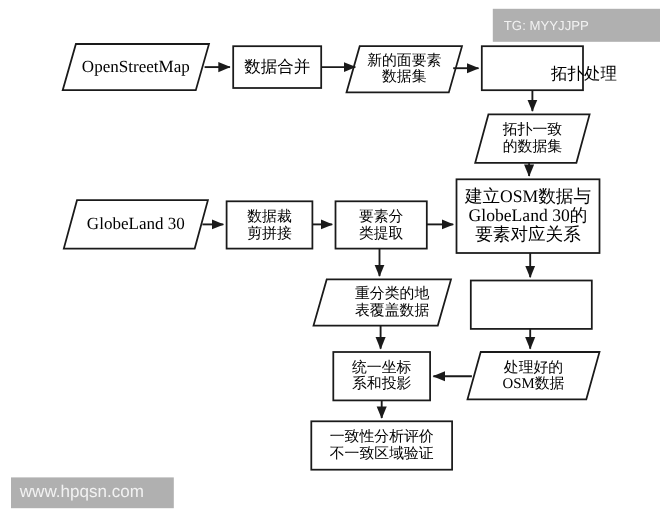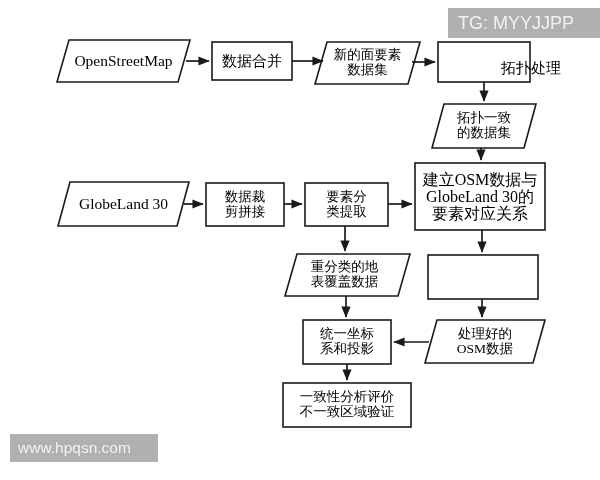--- a/index.html
+++ b/index.html
@@ -67,21 +67,21 @@
     font-family: "Liberation Sans", "DejaVu Sans", sans-serif;
     display: flex;
     align-items: center;
     justify-content: flex-start;
   }
   #wm-top {
     right: 0;
     top: 8px;
     width: 152px;
     height: 30px;
-    font-size: 18px;
+    font-size: 12px;
     padding-left: 10px;
     box-sizing: border-box;
   }
   #wm-bottom {
     left: 10px;
     bottom: 18px;
     width: 148px;
     height: 28px;
     font-size: 15.5px;
     padding-left: 8px;
@@ -157,21 +157,21 @@
   <div class="node-label lbl-cn-sm" style="left:206px; top:183px; width:78px; height:43px;">数据裁
 剪拼接</div>
 
   <div class="node-label lbl-cn-sm" style="left:305px; top:183px; width:83px; height:43px;">要素分
 类提取</div>
 
   <div class="node-label lbl-cn-sm" style="left:415px; top:163px; width:130px; height:67px; font-size:16px;">建立OSM数据与
 GlobeLand 30的
 要素对应关系</div>
 
-  <div class="node-label lbl-cn-sm" style="left:282px; top:254px; width:125px; height:42px;">重分类的地
+  <div class="node-label lbl-cn-sm" style="left:294px; top:254px; width:125px; height:42px;">重分类的地
 表覆盖数据</div>
 
 
   <div class="node-label lbl-cn-sm" style="left:303px; top:320px; width:88px; height:44px;">统一坐标
 系和投影</div>
 
   <div class="node-label lbl-cn-sm" style="left:425px; top:320px; width:120px; height:43px;">处理好的
 OSM数据</div>
 
   <div class="node-label lbl-cn-sm" style="left:283px; top:383px; width:128px; height:44px;">一致性分析评价

